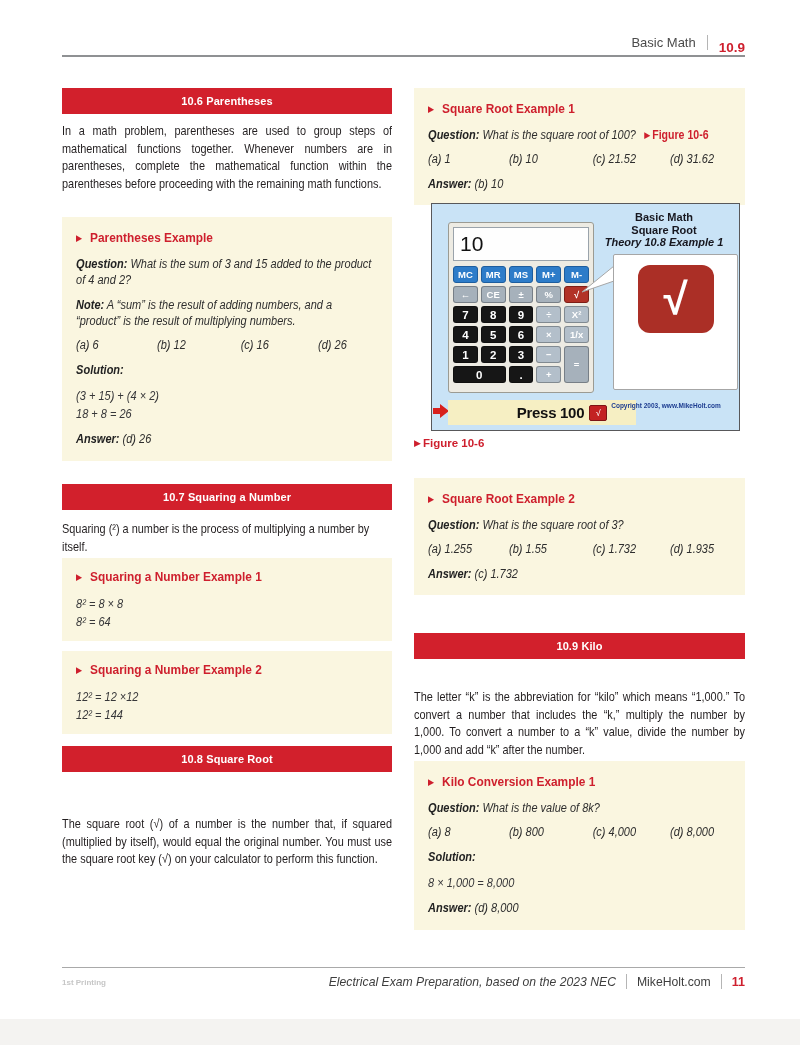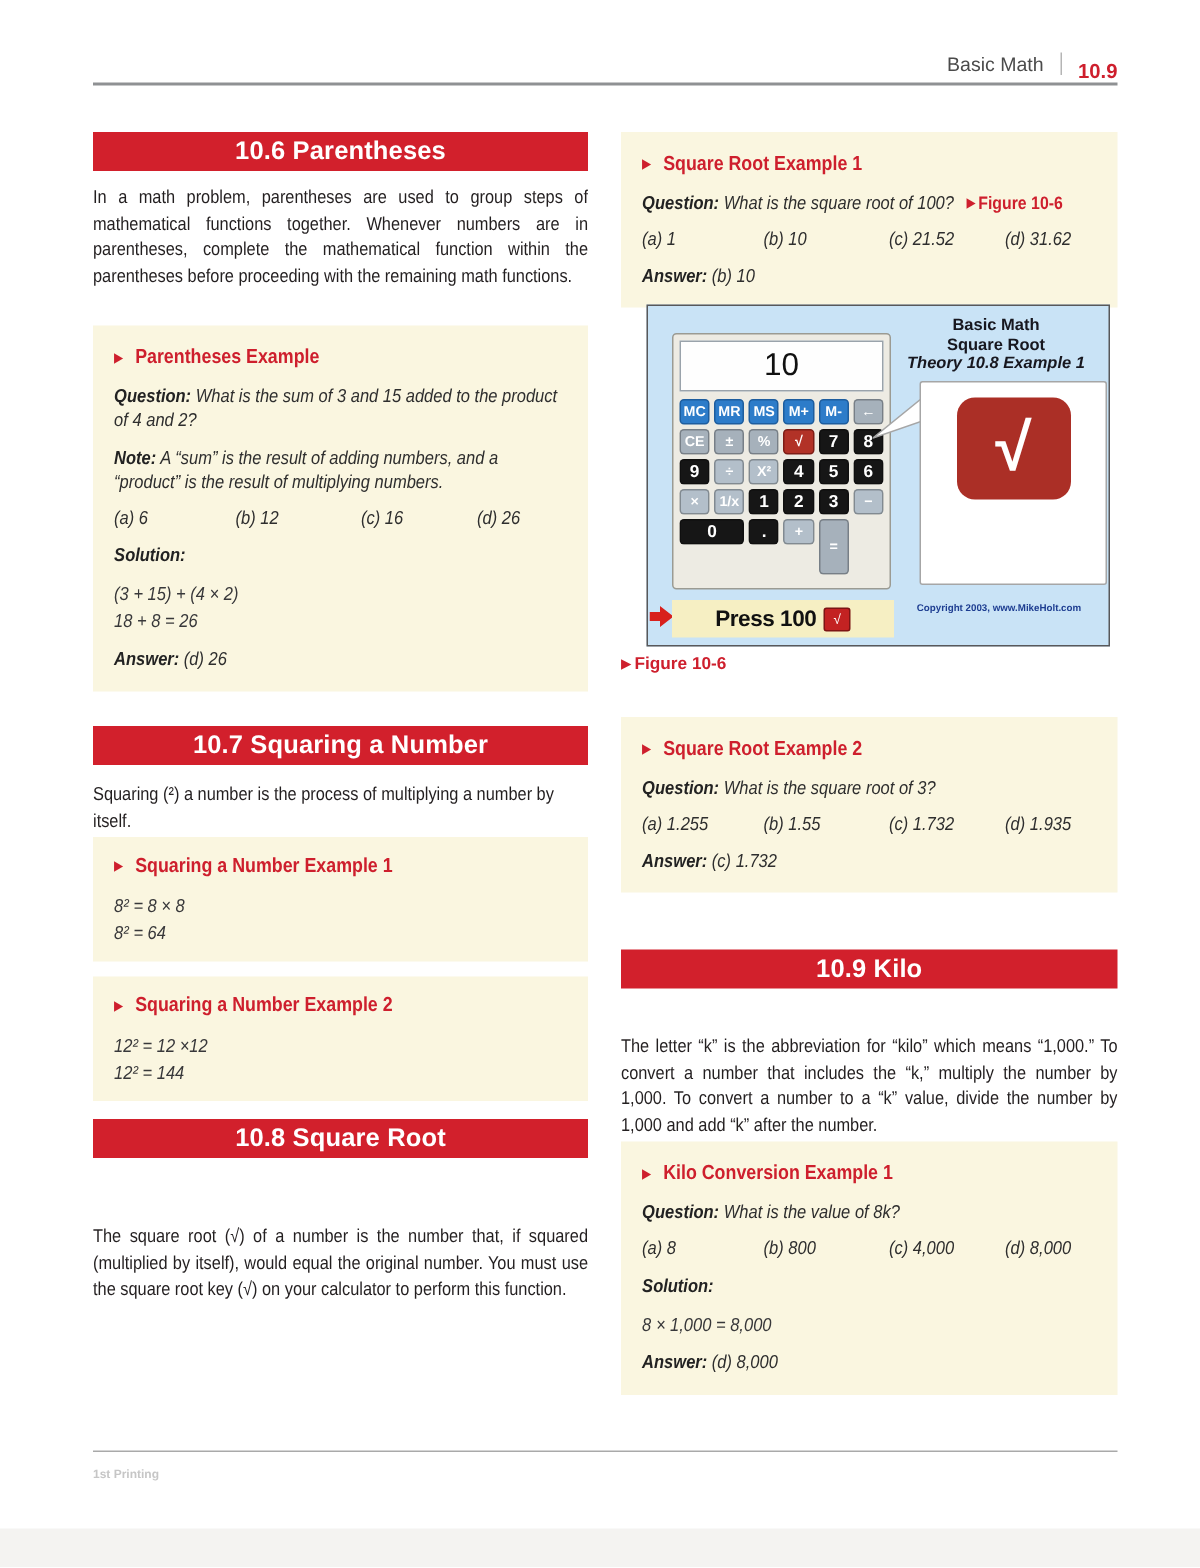--- a/index.html
+++ b/index.html
@@ -19,21 +19,21 @@
   .ftr-page{font-size:12.5px;font-weight:bold;color:#ce1f2d;}
   .bottom-band{position:absolute;left:0;top:1019px;width:800px;height:26px;background:#f4f3f1;}
 
   
   .col{position:absolute;width:330px;}
   .col-l{left:62px;top:0;}
   .col-r{left:414px;top:0;width:331px;}
   .abs{position:absolute;left:0;right:0;}
 
   
-  .banner{background:#d2202c;color:#fff;font-weight:bold;font-size:17px;text-align:center;
+  .banner{background:#d2202c;color:#fff;font-weight:bold;font-size:11px;text-align:center;
           height:26px;line-height:26px;letter-spacing:.1px;}
 
   
   .condwrap{overflow:hidden;}
   .cond{width:113.64%;transform:scaleX(0.88);transform-origin:0 0;}
   .para{font-size:12.4px;line-height:17.6px;text-align:justify;color:#231f20;margin:0;}
 
   
   .example{background:#faf6e0;overflow:hidden;}
   .exc{width:113.64%;transform:scaleX(0.88);transform-origin:0 0;box-sizing:border-box;padding:11px 16px 12px;}
@@ -41,32 +41,32 @@
   .marker{font-size:9px;line-height:1;position:relative;top:-1px;}
   .exline{font-size:12.5px;font-style:italic;color:#2e2e2e;line-height:16px;margin:0 0 9px;}
   .exlabel{font-weight:bold;color:#222;}
   .opts{display:grid;grid-template-columns:92px 95px 88px auto;font-size:12.5px;font-style:italic;color:#2e2e2e;margin:1px 0 10px;}
   .solline{font-size:12.5px;font-style:italic;color:#38383a;line-height:18px;margin:0;} .gap8{height:8px;}
   .figref{color:#ce1f2d;font-weight:bold;font-style:normal;display:inline-flex;align-items:baseline;gap:2px;margin-left:6px;font-size:12px;}
 
   
   .figure{position:absolute;left:17px;width:309px;height:228px;background:#c9e3f6;border:1px solid #58585a;box-sizing:border-box;}
   .calc{position:absolute;left:16px;top:18px;width:146px;height:171px;background:#edebe3;border:1px solid #9b9b93;border-radius:3px;box-sizing:border-box;padding:4px;}
-  .calc-screen{background:#fefefe;border:1px solid #9aa3ab;height:32px;line-height:32px;font-size:21px;text-align:center;padding:0 6px;color:#111;}
-  .calc-grid{display:grid;grid-template-columns:repeat(6,1fr);grid-auto-rows:17px;gap:3px;margin-top:5px;}
+  .calc-screen{background:#fefefe;border:1px solid #9aa3ab;height:32px;line-height:32px;font-size:21px;text-align:left;padding:0 6px;color:#111;}
+  .calc-grid{display:grid;grid-template-columns:repeat(5,1fr);grid-auto-rows:17px;gap:3px;margin-top:5px;}
   .k{border-radius:3px;font-size:9.5px;font-weight:bold;color:#fff;display:flex;align-items:center;justify-content:center;border:1px solid rgba(0,0,0,.28);}
   .k-mem{background:#2d7cc9;border-color:#1d5d9e;}
   .k-gray{background:#a6b1bb;}
   .k-op{background:#b3bfca;}
   .k-num{background:#161616;font-size:11.5px;}
   .k-sqrt{background:#b23227;border-color:#7d1d16;}
   .k-eq{grid-column:5;grid-row:5/7;background:#a6b1bb;}
   .k-zero{grid-column:1/3;}
 
-  .press{position:absolute;left:16px;top:196px;width:148px;height:25px;background:#f6efc3;display:flex;align-items:center;justify-content:center;gap:5px;}
+  .press{position:absolute;left:16px;top:196px;width:148px;height:25px;background:#f6efc3;display:flex;align-items:center;justify-content:center;gap:5px;padding-left:40px;}
   .press-label{font-weight:bold;font-size:15px;color:#111;letter-spacing:-.3px;}
   .press-key{width:16px;height:14px;background:#c32222;border:1px solid #7d1414;border-radius:2px;color:#fff;font-size:9px;display:flex;align-items:center;justify-content:center;}
   .press-arrow{position:absolute;left:1px;top:199px;}
 
   .figcap-top{position:absolute;left:166px;top:7px;width:132px;text-align:center;font-size:11px;font-weight:bold;line-height:12.5px;color:#17171f;}
   .figcap-top .it{font-style:italic;}
   .bubble{position:absolute;left:181px;top:50px;width:125px;height:136px;background:#fff;border:1px solid #a6a6a6;border-radius:2px;box-sizing:border-box;}
   .bubble-sq{width:76px;height:68px;background:#ab2f26;border-radius:12px;margin:10px auto 6px;display:flex;align-items:center;justify-content:center;color:#fff;font-size:44px;font-weight:bold;line-height:1;}
   .bubble-txt{text-align:center;font-size:11px;font-weight:bold;line-height:13px;color:#111;}
   .pointer{position:absolute;left:150px;top:62px;}
@@ -318,15 +318,22 @@
           <span class="exlabel">Answer:</span>
           <span>(d) 8,000</span>
         </p>
       </div>
     </div>
 
   </div>
 
   <div class="ftr-rule"></div>
   <div class="ftr-left">1st Printing</div>
+  <div class="ftr-right">
+    <span class="ftr-book">Electrical Exam Preparation, based on the 2023 NEC</span>
+    <span class="vdiv"></span>
+    <span class="ftr-site">MikeHolt.com</span>
+    <span class="vdiv"></span>
+    <span class="ftr-page">11</span>
+  </div>
   <div class="bottom-band"></div>
 
 </div>
 
 </body></html>

